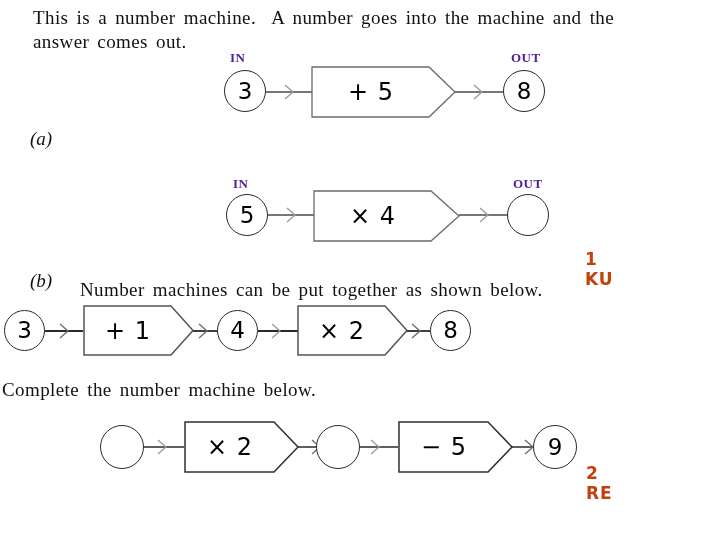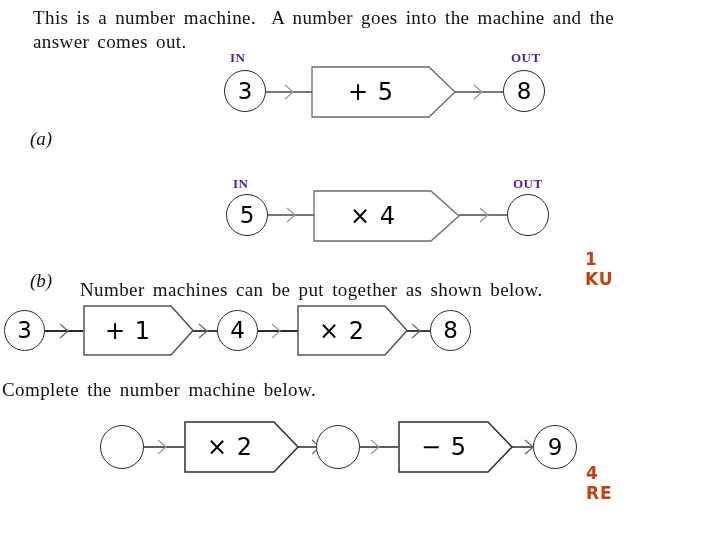--- a/index.html
+++ b/index.html
@@ -284,15 +284,15 @@
     <div class="conn" style="left:512px; top:436px;">
       <svg width="42" height="22" viewBox="0 0 42 22">
         <line x1="0" y1="11" x2="42" y2="11" stroke="#2a2a2a" stroke-width="1.7"></line>
         <polyline points="13,4 21,11 13,18" fill="none" stroke="#6a6a6a" stroke-width="1.3"></polyline>
       </svg>
     </div>
 
     <div class="node-circle" style="left:533px; top:425px; width:44px; height:44px;">9</div>
   </div>
 
-  <div class="mark" style="left:586px; top:463px;">4 RE</div>
+  <div class="mark" style="left:586px; top:463px;">2 RE</div>
 
 </div>
 
 </body></html>

